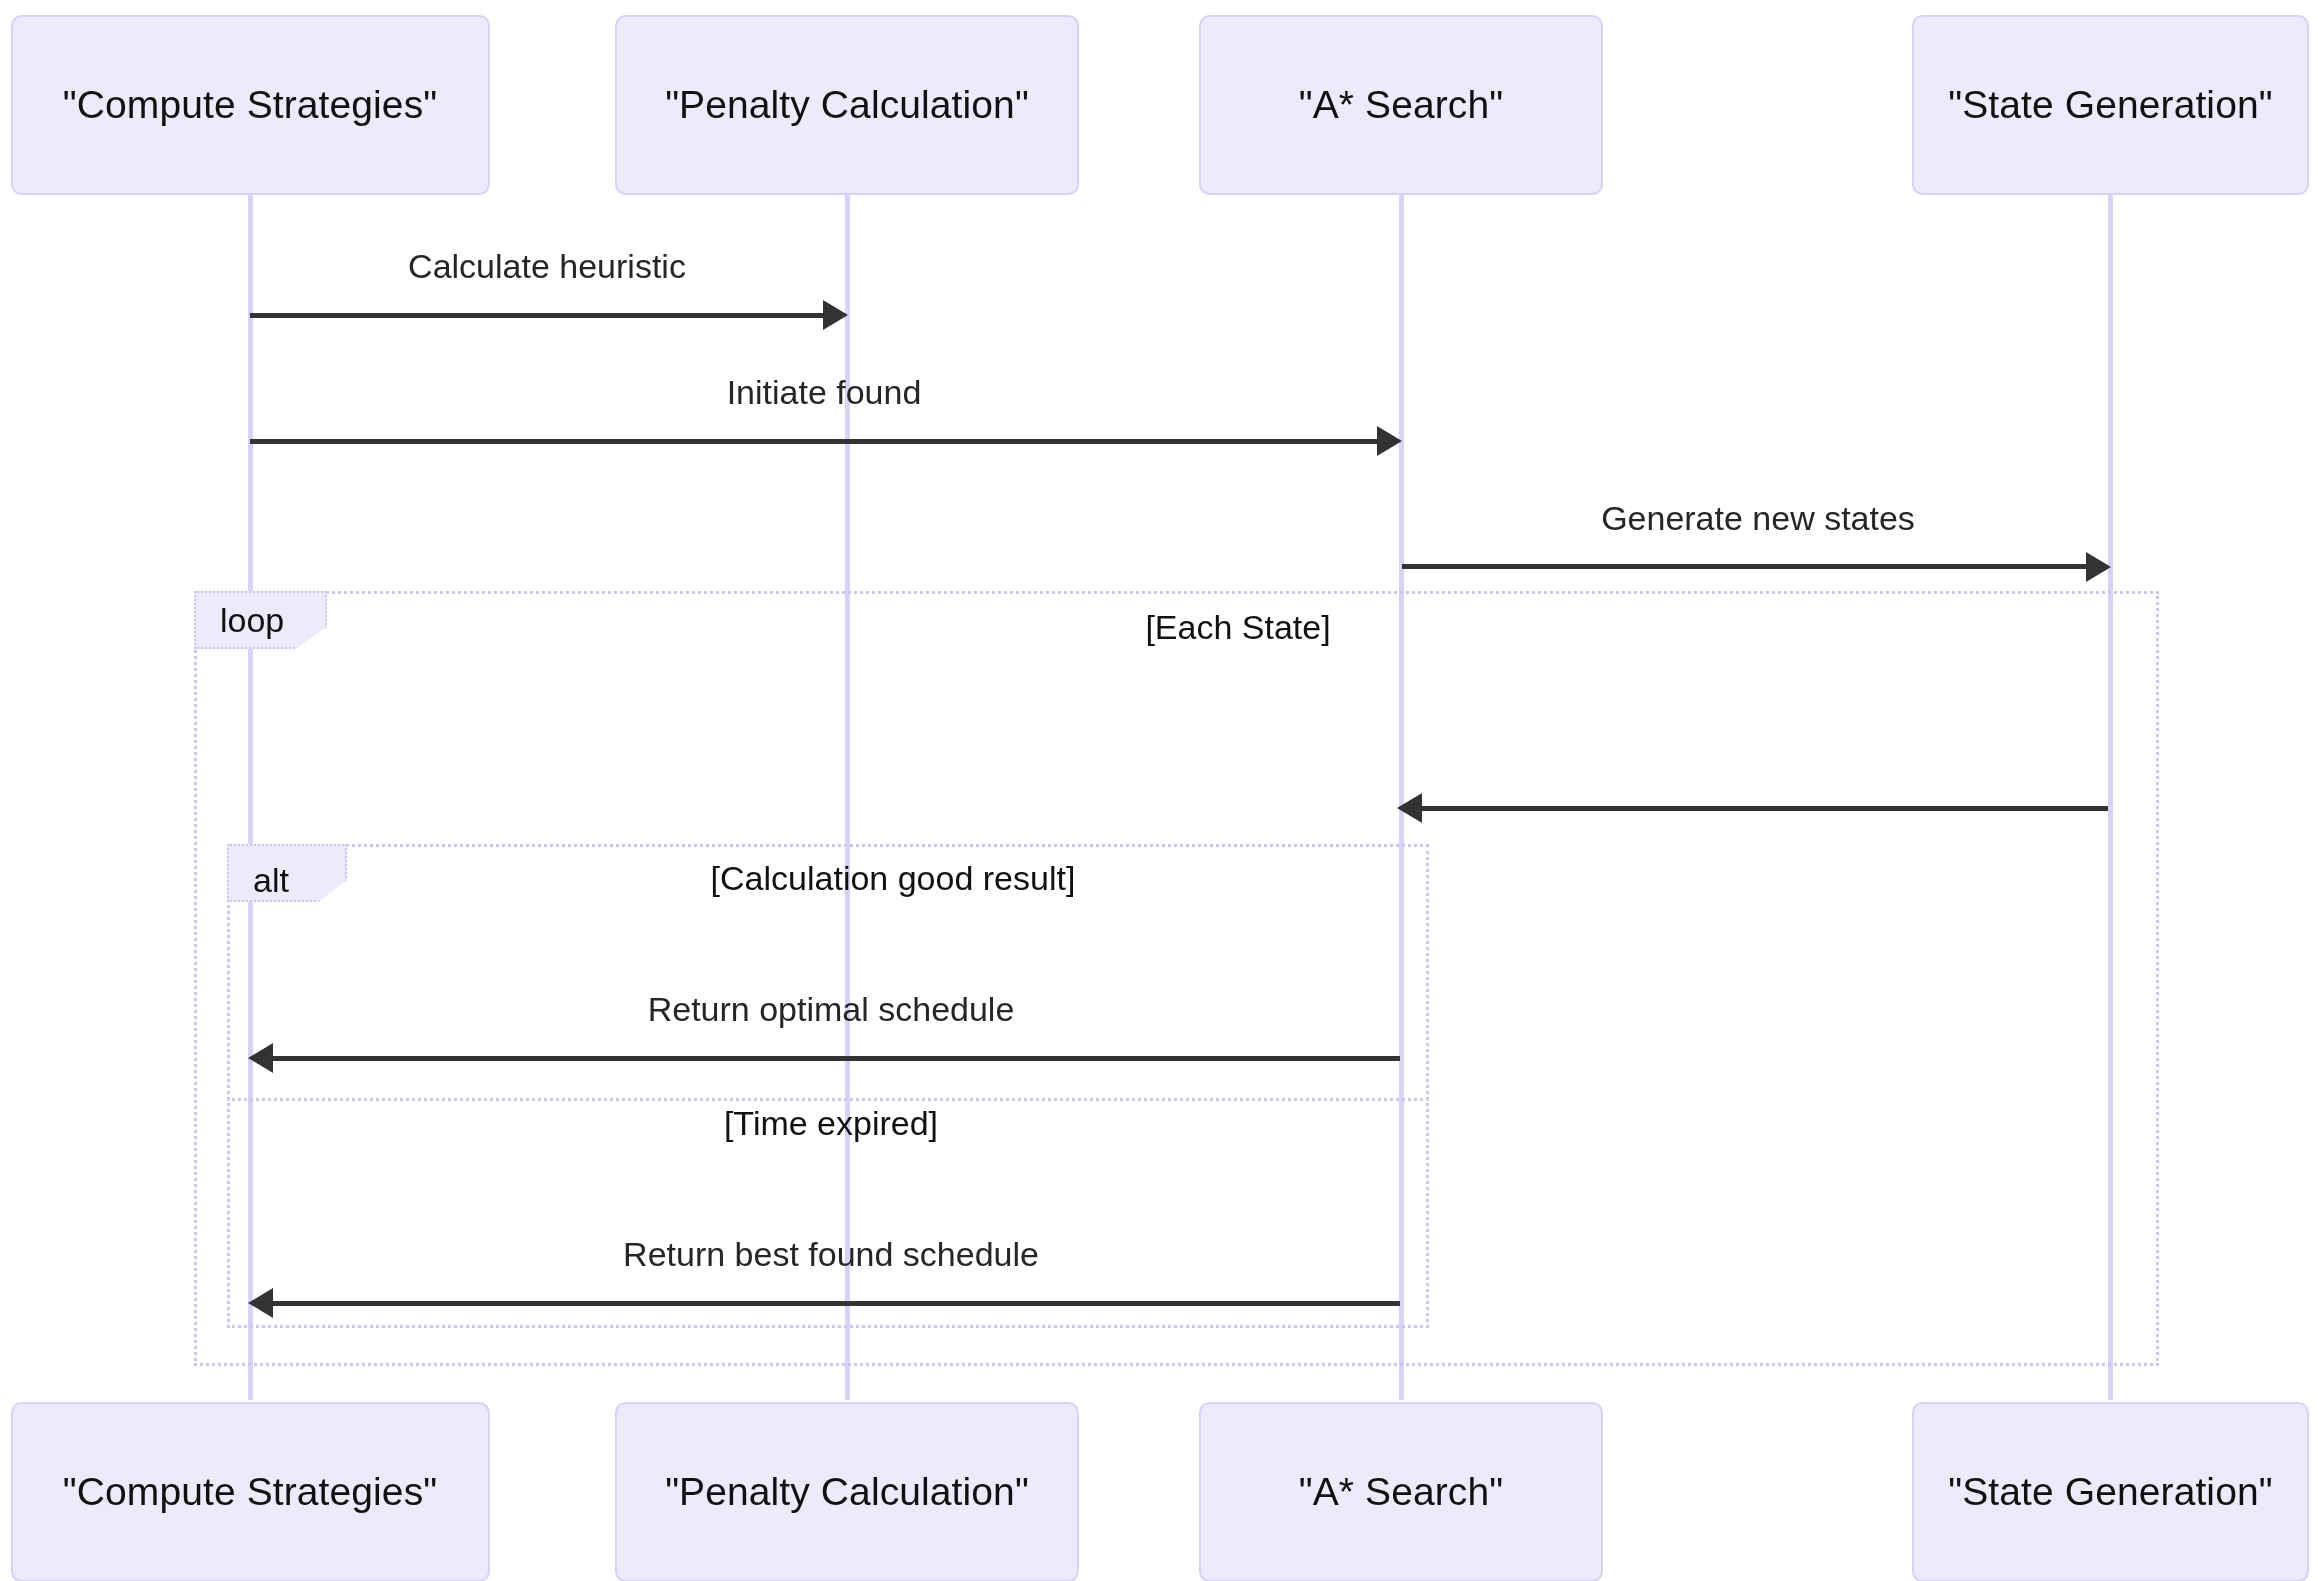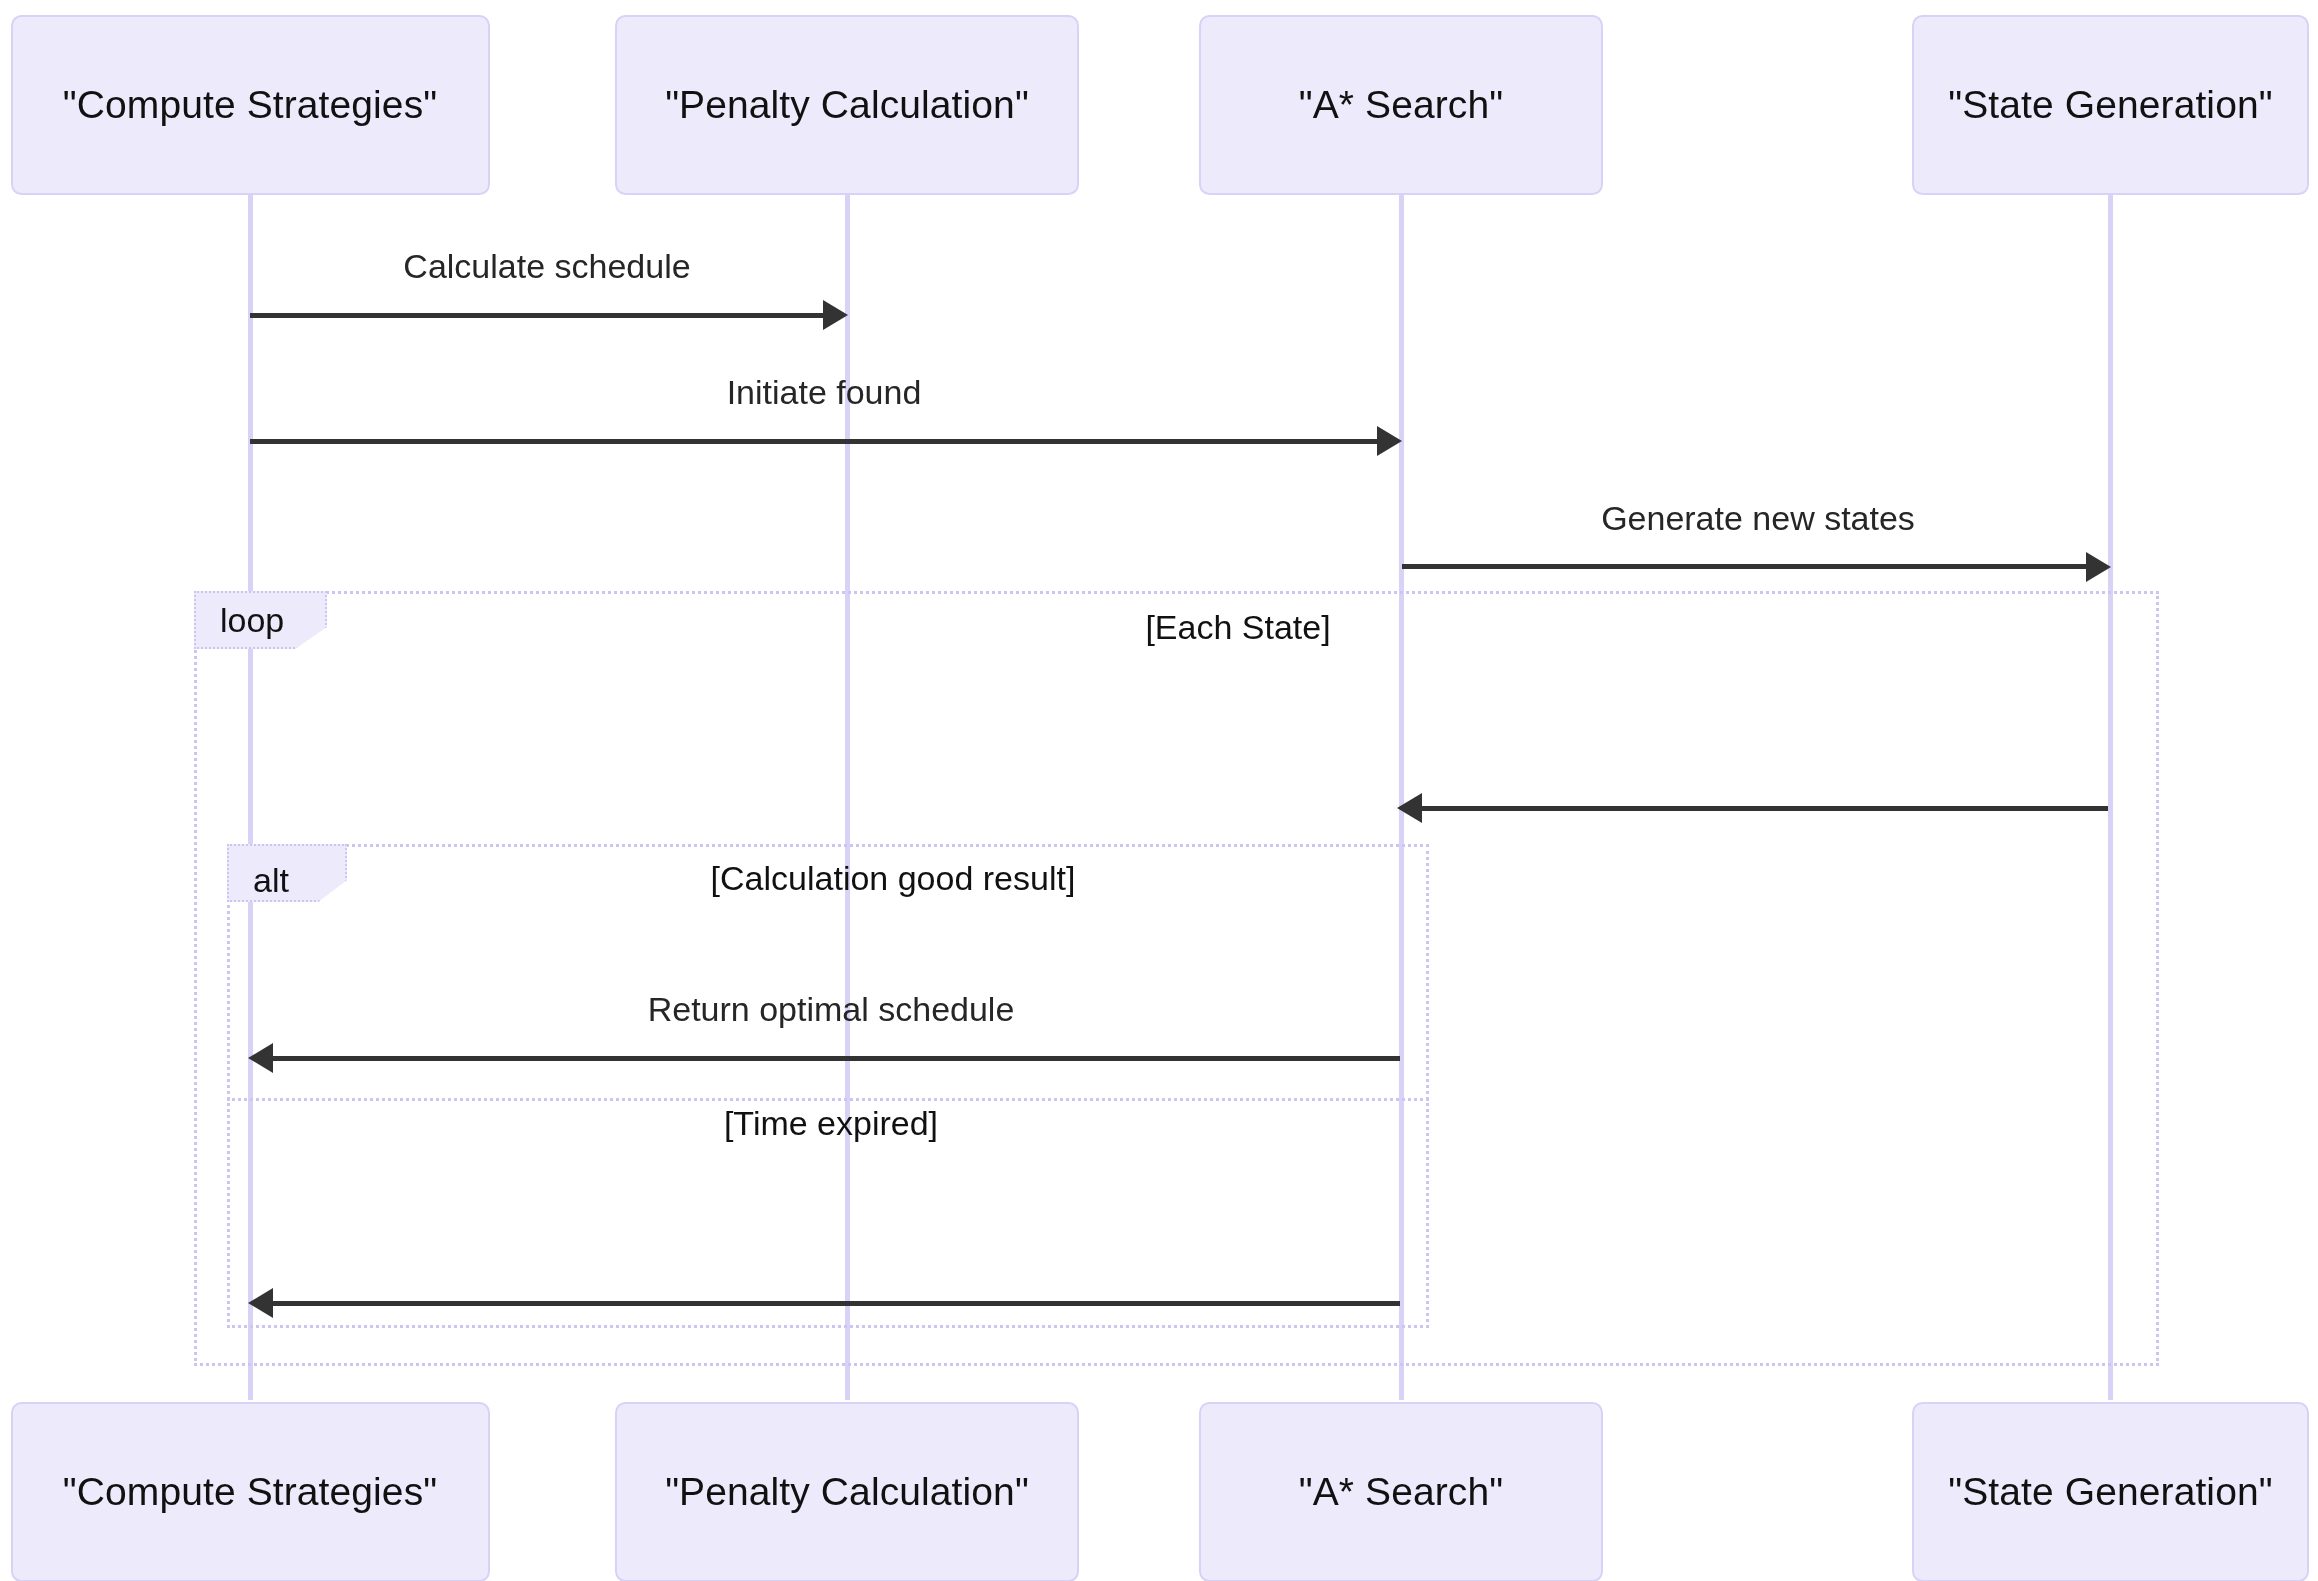--- a/index.html
+++ b/index.html
@@ -123,21 +123,21 @@
 
   <div class="participant" style="left:1912px; top:15px; width:397px; height:180px;">
     <span>"State Generation"</span>
   </div>
 
   <div class="lifeline" style="left:248px; top:195px; height:1205px;"></div>
   <div class="lifeline" style="left:845px; top:195px; height:1205px;"></div>
   <div class="lifeline" style="left:1399px; top:195px; height:1205px;"></div>
   <div class="lifeline" style="left:2108px; top:195px; height:1205px;"></div>
 
-  <div class="msg-label" style="left:547px; top:247px;">Calculate schedule</div>
+  <div class="msg-label" style="left:547px; top:247px;">Calculate heuristic</div>
   <div class="msg-line" style="left:250px; top:313px; width:588px;"></div>
   <div class="arrowhead right" style="left:823px; top:300px;"></div>
 
   <div class="msg-label" style="left:824px; top:373px;">Initiate found</div>
   <div class="msg-line" style="left:250px; top:439px; width:1142px;"></div>
   <div class="arrowhead right" style="left:1377px; top:426px;"></div>
 
   <div class="msg-label" style="left:1758px; top:499px;">Generate new states</div>
   <div class="msg-line" style="left:1402px; top:564px; width:699px;"></div>
   <div class="arrowhead right" style="left:2086px; top:552px;"></div>
@@ -157,20 +157,21 @@
   </div>
   <div class="fragment-condition" style="left:893px; top:859px;">[Calculation good result]</div>
 
   <div class="msg-label" style="left:831px; top:990px;">Return optimal schedule</div>
   <div class="msg-line" style="left:273px; top:1056px; width:1127px;"></div>
   <div class="arrowhead left" style="left:248px; top:1043px;"></div>
 
   <div class="fragment-divider" style="left:227px; top:1098px; width:1202px;"></div>
   <div class="fragment-condition" style="left:831px; top:1104px;">[Time expired]</div>
 
+  <div class="msg-label" style="left:831px; top:1235px;">Return best found schedule</div>
   <div class="msg-line" style="left:273px; top:1301px; width:1127px;"></div>
   <div class="arrowhead left" style="left:248px; top:1288px;"></div>
 
   <div class="participant" style="left:10.5px; top:1402px; width:479px; height:180px;">
     <span>"Compute Strategies"</span>
   </div>
 
   <div class="participant" style="left:615px; top:1402px; width:464px; height:180px;">
     <span>"Penalty Calculation"</span>
   </div>

